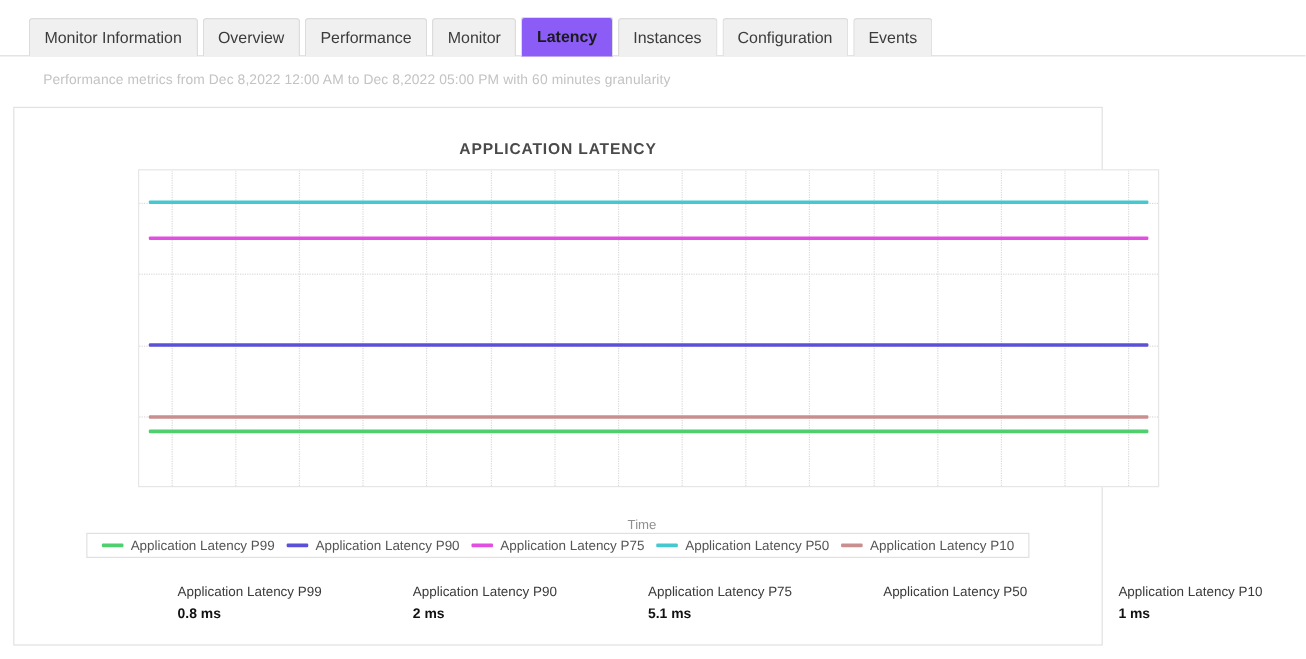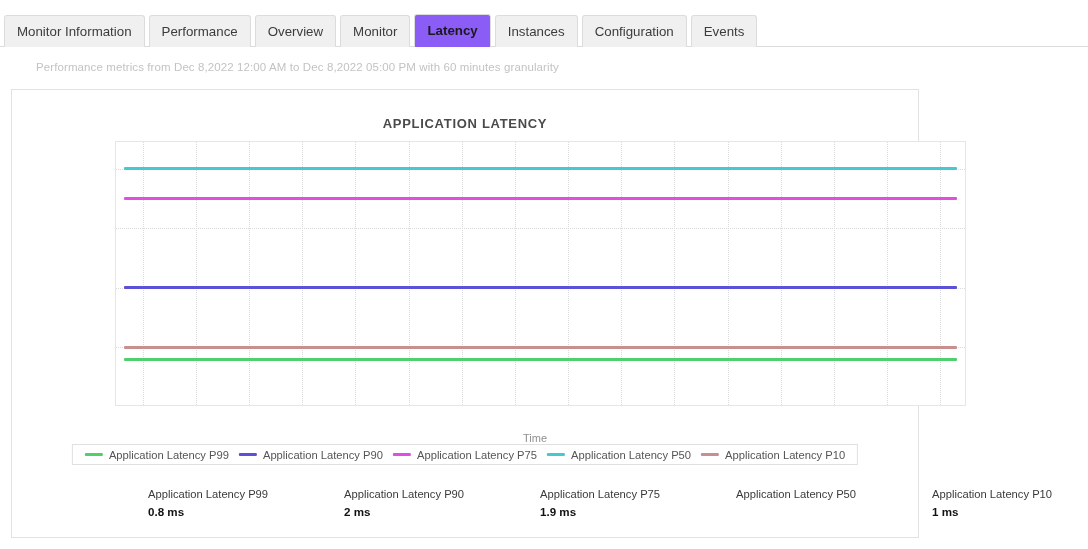--- a/index.html
+++ b/index.html
@@ -8,21 +8,21 @@
     width: 1088px; height: 549px;
     background: #ffffff;
     font-family: "Liberation Sans", sans-serif;
     overflow: hidden;
   }
 
   
   .tabbar {
     position: relative;
     height: 47px;
-    padding-left: 4px;
+    padding-left: 24px;
     display: flex;
     align-items: flex-end;
     gap: 4px;
   }
   .tabbar::after {
     content: "";
     position: absolute;
     left: 0; right: 0; bottom: 0;
     height: 1px;
     background: #dcdcdc;
@@ -183,22 +183,22 @@
     font-weight: bold;
     color: #111;
     white-space: nowrap;
   }
 </style>
 </head>
 <body>
 
 <div class="tabbar">
     <div class="tab">Monitor Information</div>
+    <div class="tab">Overview</div>
     <div class="tab">Performance</div>
-    <div class="tab">Overview</div>
     <div class="tab">Monitor</div>
     <div class="tab active">Latency</div>
     <div class="tab">Instances</div>
     <div class="tab">Configuration</div>
     <div class="tab">Events</div>
   </div>
 
 <div class="subtitle">Performance metrics from Dec 8,2022 12:00 AM to Dec 8,2022 05:00 PM with 60 minutes granularity</div>
 
 <div class="card">
@@ -263,21 +263,21 @@
       <div class="stat">
         <div class="stat-label">Application Latency P99</div>
         <div class="stat-value">0.8 ms</div>
       </div>
       <div class="stat">
         <div class="stat-label">Application Latency P90</div>
         <div class="stat-value">2 ms</div>
       </div>
       <div class="stat">
         <div class="stat-label">Application Latency P75</div>
-        <div class="stat-value">1.9 ms</div>
+        <div class="stat-value">5.1 ms</div>
       </div>
       <div class="stat">
         <div class="stat-label">Application Latency P50</div>
       </div>
       <div class="stat">
         <div class="stat-label">Application Latency P10</div>
         <div class="stat-value">1 ms</div>
       </div>
     </div>
 

